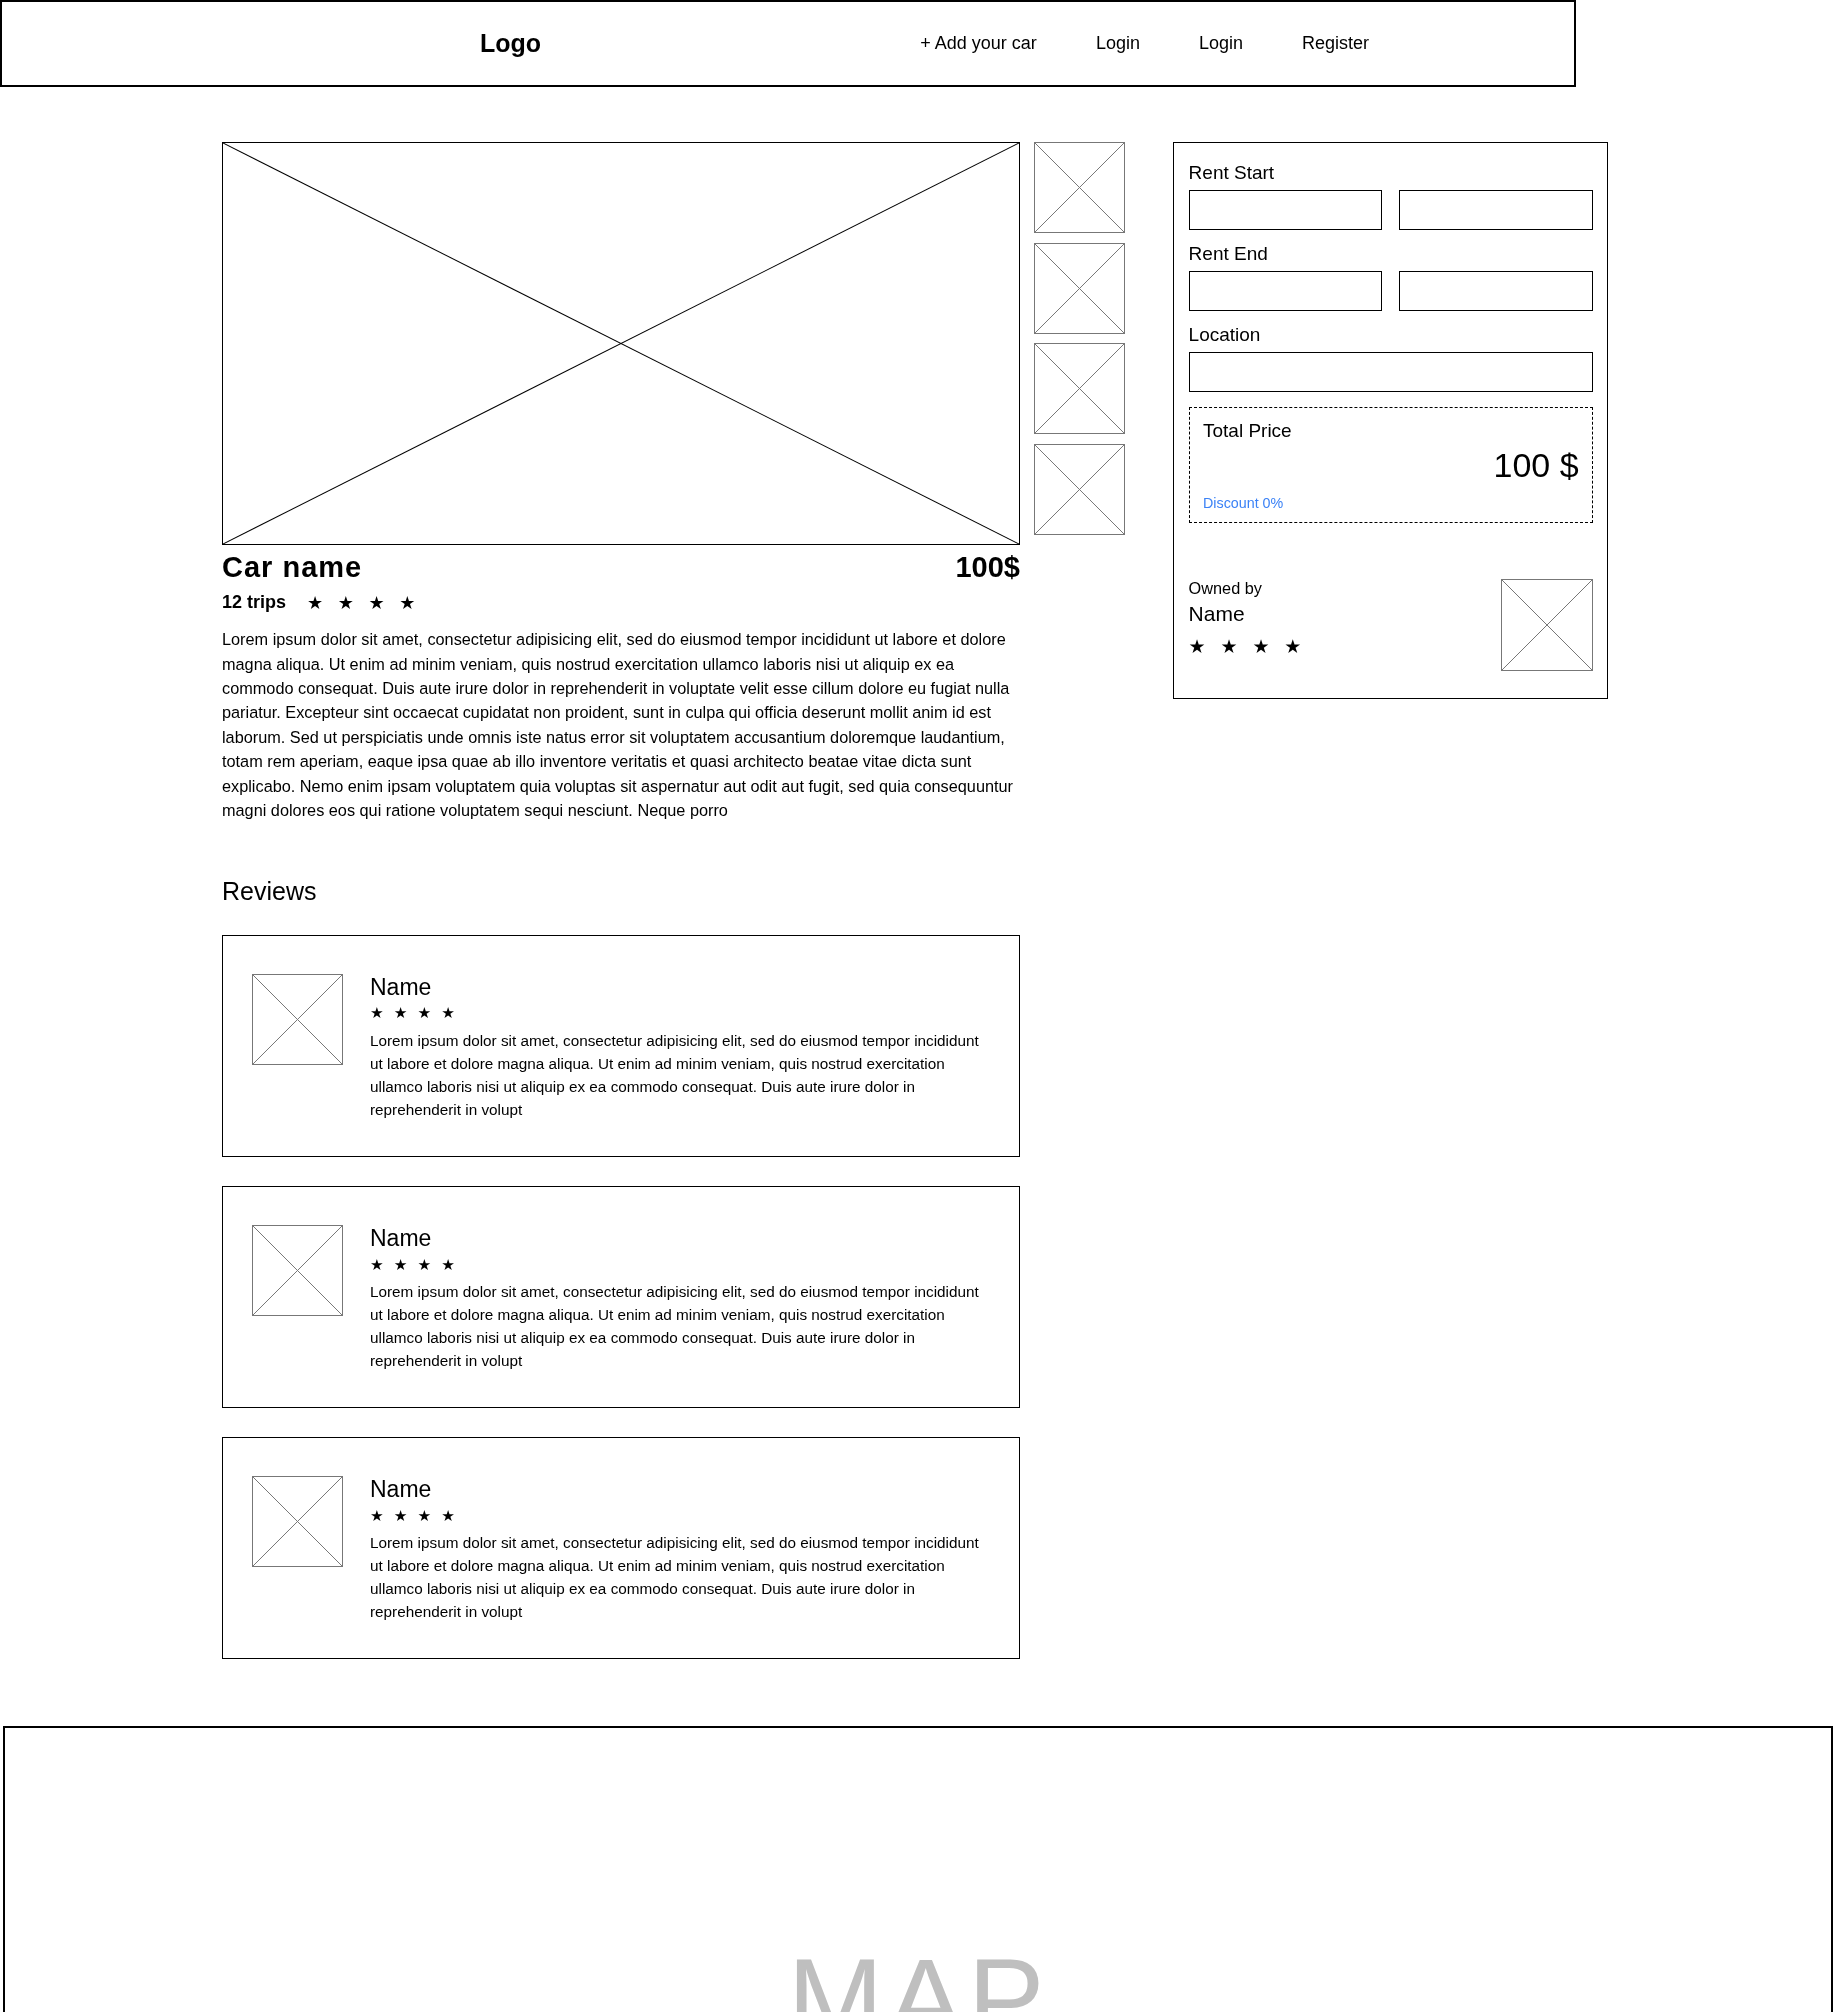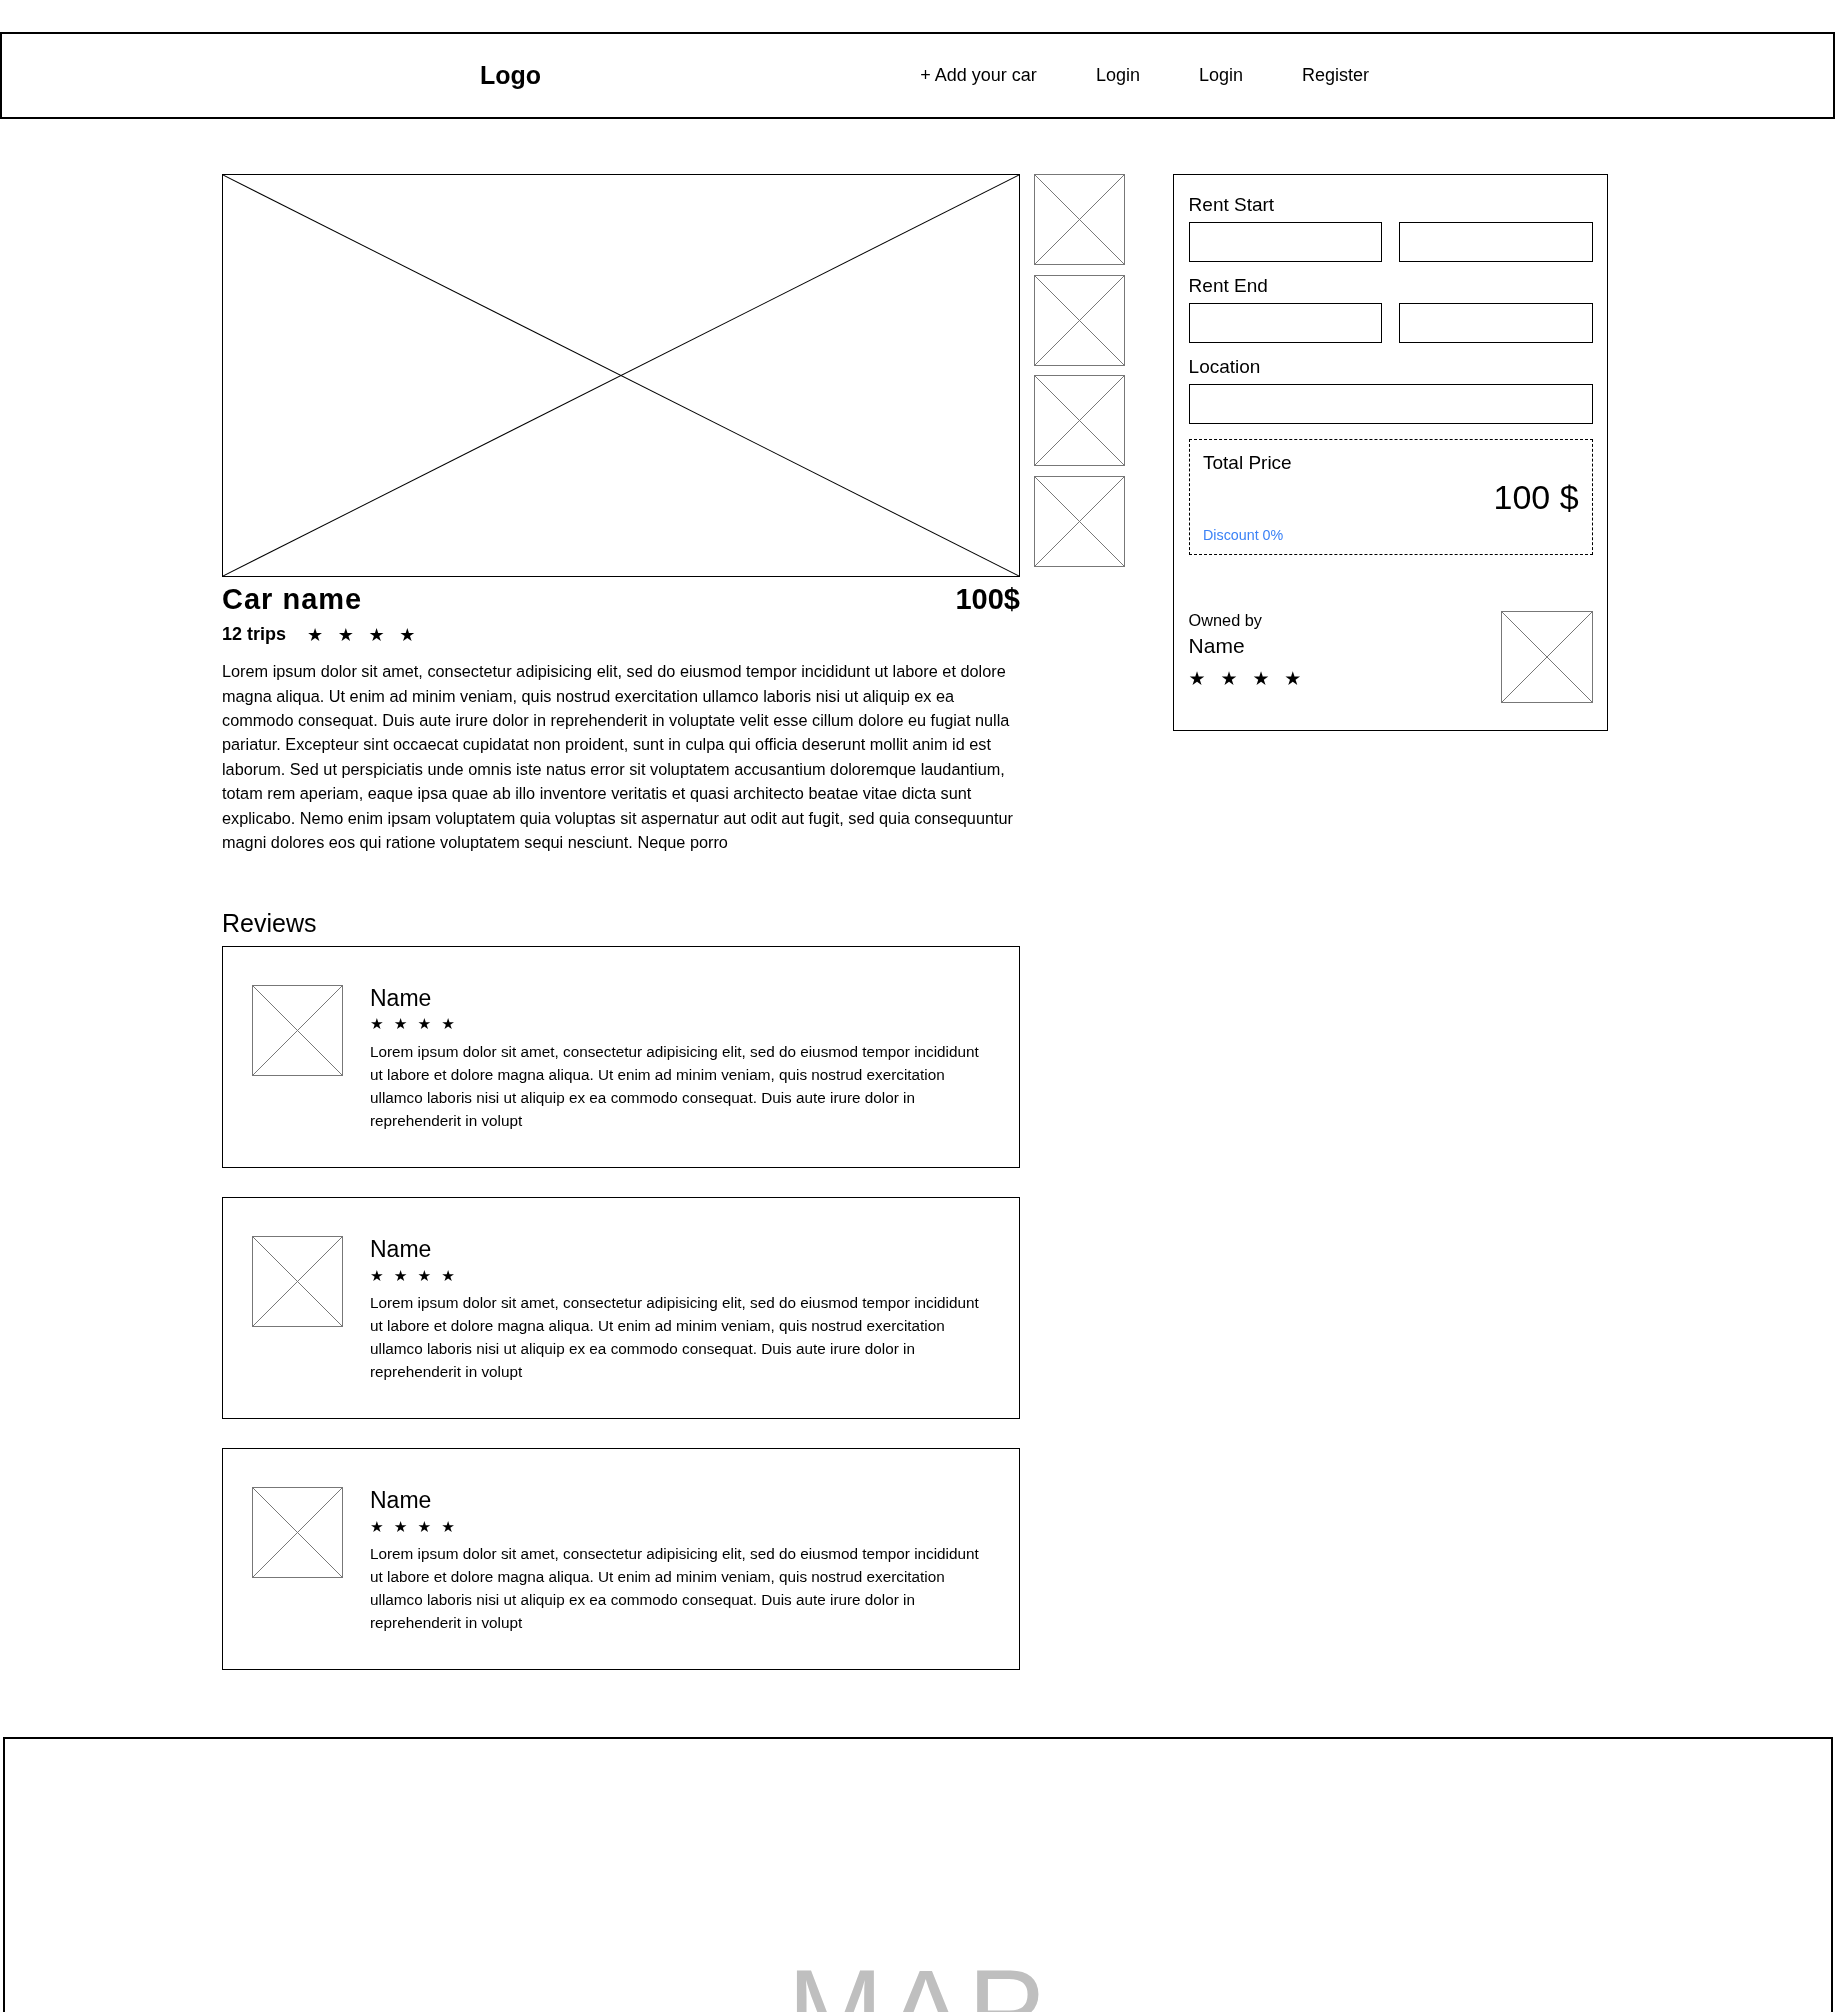--- a/index.html
+++ b/index.html
@@ -1,18 +1,18 @@
 <!DOCTYPE html>
 <html><head>
 <meta charset="utf-8">
 <style>
   * { box-sizing: border-box; margin: 0; padding: 0; }
   html, body { width: 1835px; background: #fff; font-family: Arial, Helvetica, sans-serif; color: #000; }
   .outer { width: 1835px; }
-  .header-wrap { width: 1835px; border: 2.9px solid #000; margin-top: 32px; }
+  .header-wrap { width: 1576px; border: 2.9px solid #000; }
   .header-inner { width: 1835px; display: flex; align-items: center; padding: 27px 0; }
   .logo { font-weight: 900; font-size: 25px; margin-left: 478px; }
   .nav { margin-left: auto; margin-right: 468px; display: flex; gap: 59px; font-size: 18px; }
   .nav span { cursor: pointer; }
 
   .content { width: 1835px; padding: 55px 0 0 0; display: flex; }
   .left-col { margin-left: 222px; width: 798px; }
   .thumbs-col { margin-left: 14.3px; width: 91px; }
   .right-col { margin-left: 48px; width: 435px; }
 
@@ -28,21 +28,21 @@
 
   .title-row { display: flex; align-items: baseline; margin-top: 5.7px; }
   .car-name { font-weight: 700; font-size: 29px; letter-spacing: 1px; }
   .car-price { margin-left: auto; font-weight: 700; font-size: 29px; }
   .trips-row { display: flex; align-items: center; gap: 21px; margin-top: 8px; }
   .trips { font-weight: 700; font-size: 18px; }
   .stars { font-size: 18px; letter-spacing: 4.8px; }
 
   .desc { margin-top: 13.4px; font-size: 16.3px; line-height: 1.5; color: #000; }
 
-  .reviews-title { font-size: 25px; margin-top: 54px; margin-bottom: 8px; }
+  .reviews-title { font-size: 25px; margin-top: 54px; margin-bottom: 29px; }
   .review { border: 1.9px solid #000; padding: 38px 38px 34px 29px; margin-bottom: 29px; display: flex; gap: 27px; }
   .review .avatar { width: 91px; height: 91px; flex: 0 0 91px; }
   .review-body { flex: 1; }
   .review-name { font-size: 23px; margin-bottom: 3.8px; }
   .review-stars { font-size: 15.3px; letter-spacing: 2.9px; margin-bottom: 7.6px; }
   .review-text { font-size: 15.3px; line-height: 1.5; color: #000; }
 
   
   .panel { border: 1.9px solid #000; padding: 17px 14.3px 27px 14.3px; }
   .panel-label { font-size: 19px; margin-top: 1.9px; margin-bottom: 5.7px; }

